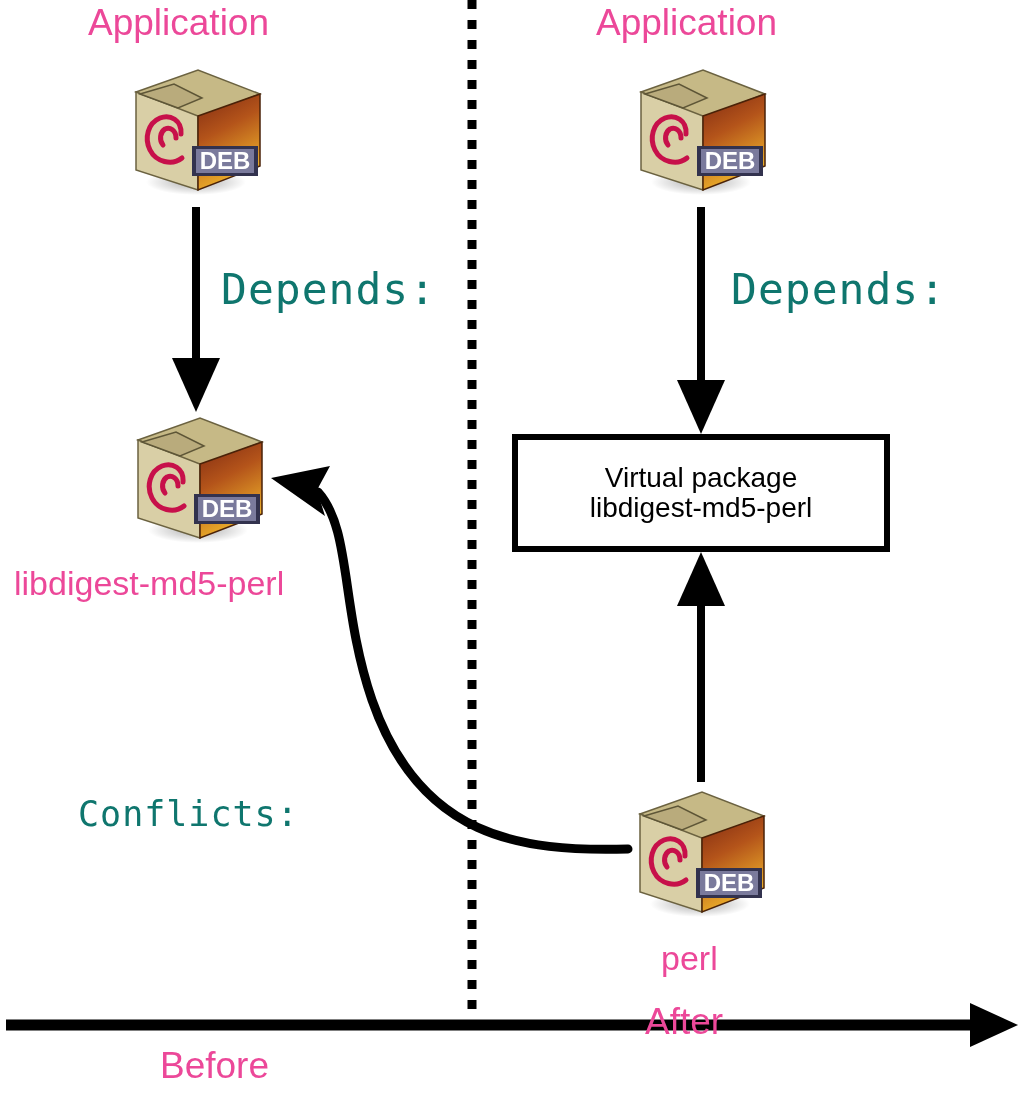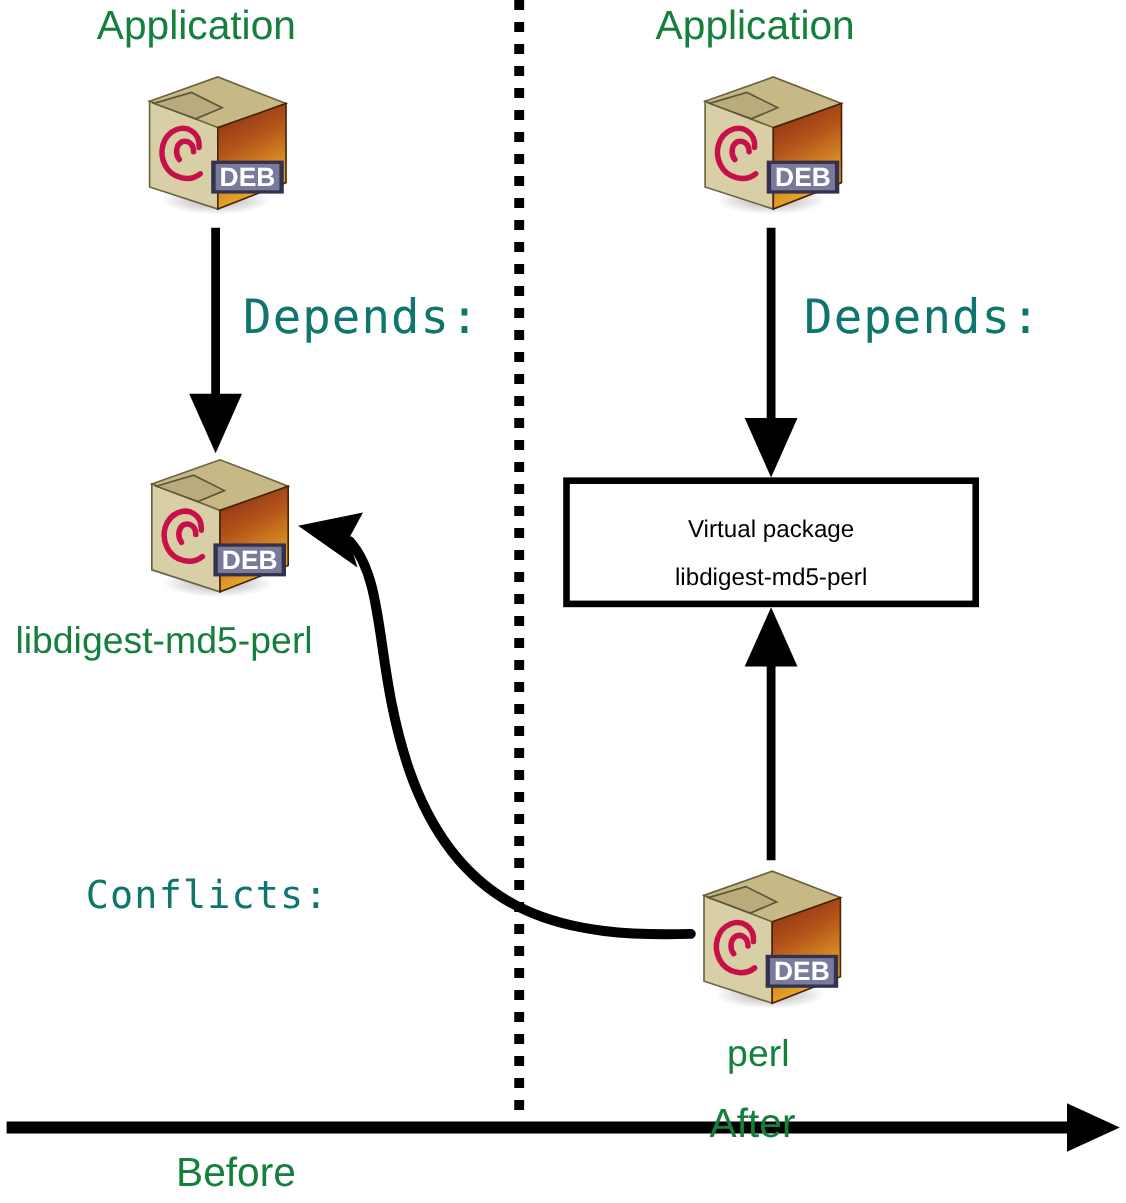--- a/index.html
+++ b/index.html
@@ -10,21 +10,21 @@
   #canvas {
     position: relative;
     width: 1024px;
     height: 1094px;
     background: #ffffff;
     overflow: hidden;
     font-family: "Liberation Sans", sans-serif;
   }
   .sans-label {
     position: absolute;
-    color: #15803d;
+    color: #ec4899;
     font-family: "Liberation Sans", sans-serif;
     white-space: nowrap;
     line-height: 1;
   }
   .mono-label {
     position: absolute;
     color: #0f766e;
     font-family: "DejaVu Sans Mono", "Liberation Mono", monospace;
     white-space: nowrap;
     line-height: 1;
@@ -49,25 +49,24 @@
     box-sizing: border-box;
     border: 6px solid #000000;
     background: #ffffff;
     display: flex;
     flex-direction: column;
     align-items: center;
     justify-content: center;
   }
   .vpkg-line {
     font-family: "Liberation Sans", sans-serif;
-    font-size: 22px;
+    font-size: 28px;
     color: #000;
     line-height: 1.08;
     white-space: nowrap;
-    margin-top: 20px;
   }
 
   
   .overlay {
     position: absolute;
     left: 0; top: 0;
     width: 1024px; height: 1094px;
     pointer-events: none;
   }
 </style>

